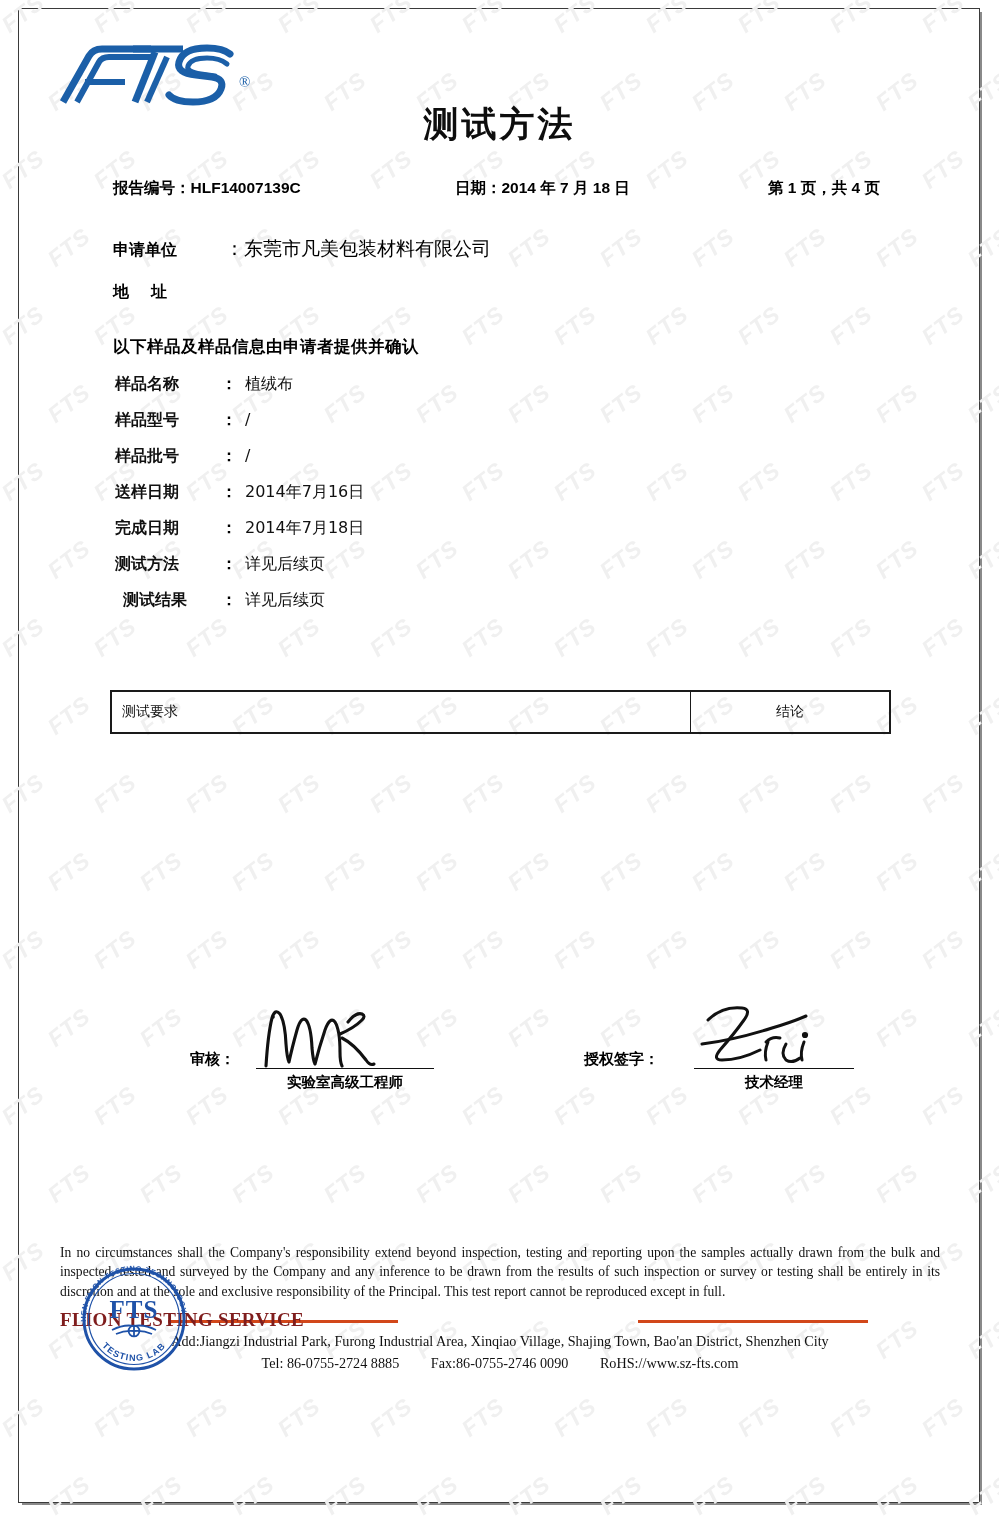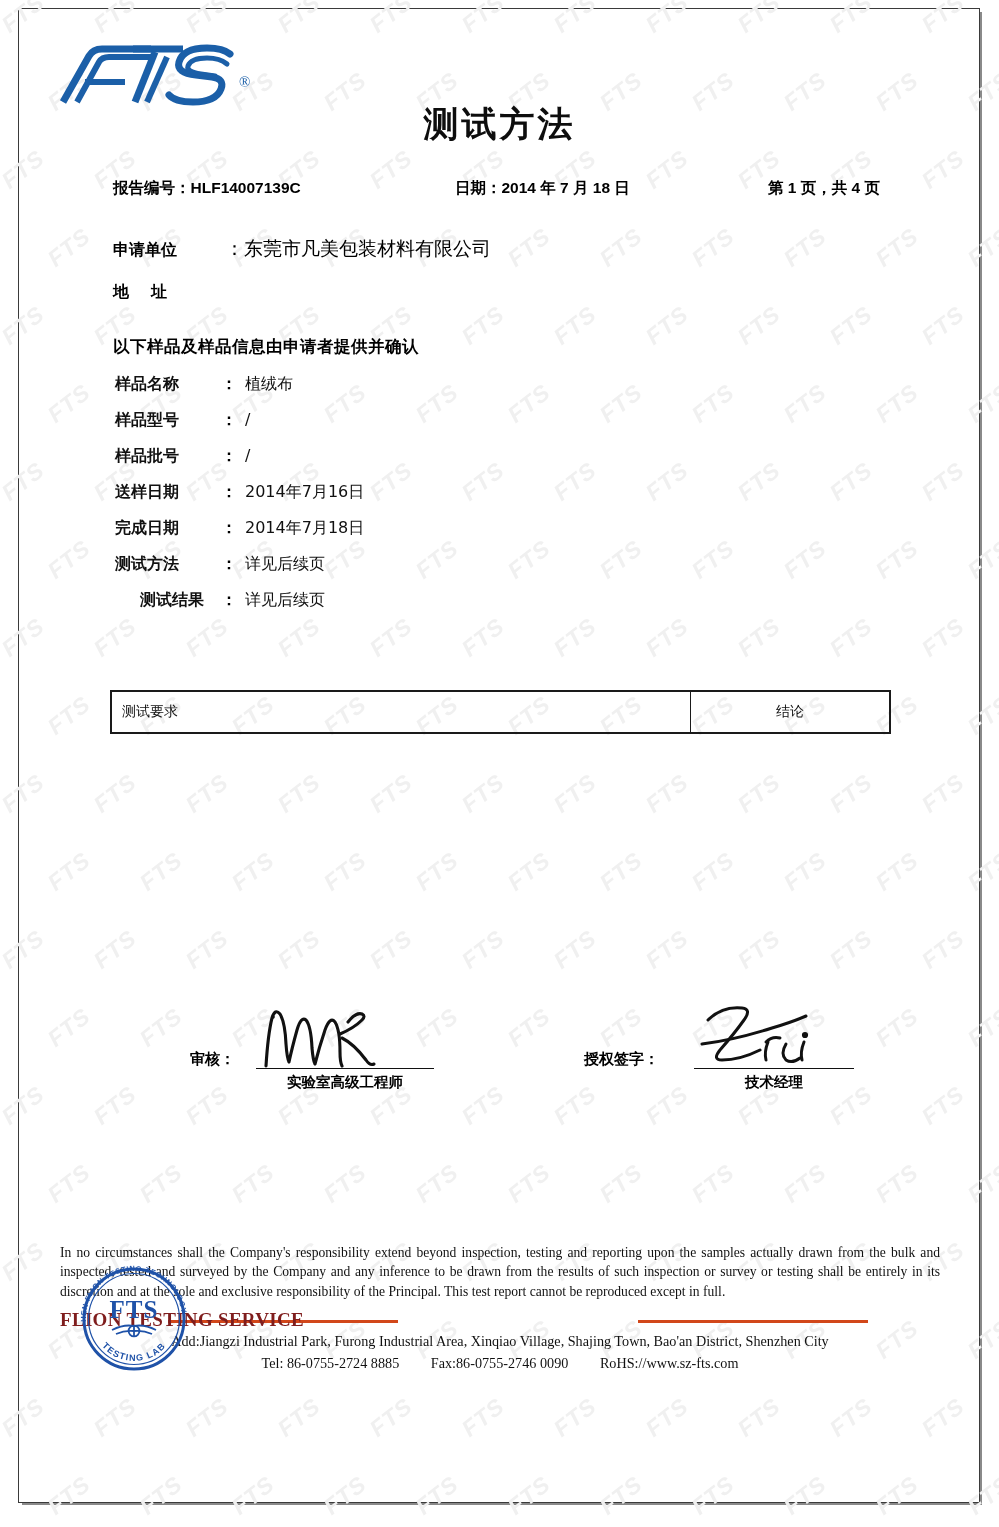--- a/index.html
+++ b/index.html
@@ -88,21 +88,21 @@
   .srow{display:flex;align-items:baseline;height:36px;font-size:16px;}
   .srow .lab{
     width:106px;font-weight:700;font-family:"DejaVu Sans",sans-serif;
     color:#111;
   }
   .srow .col{width:24px;font-weight:700;}
   .srow .val{
     font-family:"DejaVu Sans",sans-serif;font-size:16px;color:#111;
     white-space:nowrap;
   }
-  .srow.indent .lab{padding-left:8px;width:98px;text-align:center;}
+  .srow.indent .lab{padding-left:8px;width:98px;}
 
   
   .rtable{
     position:absolute;left:110px;top:690px;width:781px;
     border-collapse:collapse;
     border:2px solid #1a1a1a;
     background:transparent;
   }
   .rtable td,.rtable th{
     border:1px solid #1a1a1a;

